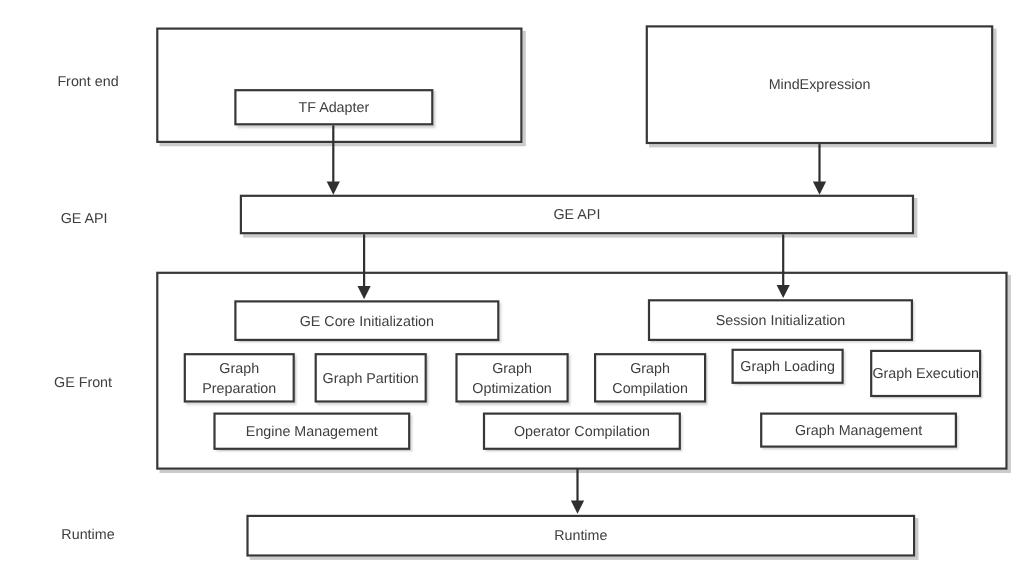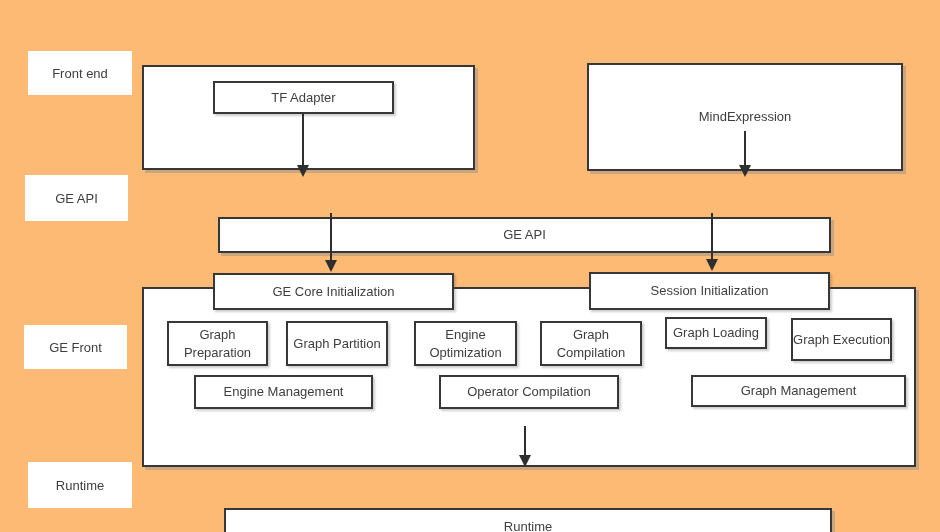--- a/index.html
+++ b/index.html
@@ -4,21 +4,21 @@
 <style>
   html, body {
     margin: 0;
     padding: 0;
     background: #000000;
   }
   .stage {
     position: relative;
     width: 940px;
     height: 532px;
-    background: #fdba74;
+    background: #ffffff;
     font-family: "Liberation Sans", "DejaVu Sans", sans-serif;
     font-size: 13px;
     color: #3e3e3e;
     overflow: hidden;
   }
   .side-label {
     position: absolute;
     background: #ffffff;
     display: flex;
     align-items: center;
@@ -31,21 +31,20 @@
     border: 2px solid #373737;
     box-sizing: border-box;
     display: flex;
     align-items: center;
     justify-content: center;
     text-align: center;
     line-height: 1.35;
   }
   .outer {
     box-shadow: 3px 3px 0 rgba(140,140,140,0.45);
-    margin-top: 40px;
   }
   .inner {
     box-shadow: 2px 2px 2px rgba(80,80,80,0.28);
   }
   .floating-title {
     position: absolute;
     text-align: center;
   }
   .arrow {
     position: absolute;
@@ -108,39 +107,39 @@
     <span>Session Initialization</span>
   </div>
 
   <div class="box inner" style="left:167px;top:321px;width:101px;height:45px">
     <span>Graph Preparation</span>
   </div>
   <div class="box inner" style="left:286px;top:321px;width:102px;height:45px">
     <span>Graph Partition</span>
   </div>
   <div class="box inner" style="left:414px;top:321px;width:103px;height:45px">
-    <span>Engine Optimization</span>
+    <span>Graph Optimization</span>
   </div>
   <div class="box inner" style="left:540px;top:321px;width:102px;height:45px">
     <span>Graph Compilation</span>
   </div>
   <div class="box inner" style="left:665px;top:317px;width:102px;height:32px">
     <span>Graph Loading</span>
   </div>
   <div class="box inner" style="left:194px;top:375px;width:179px;height:34px">
     <span>Engine Management</span>
   </div>
 
   <div class="box inner" style="left:791px;top:318px;width:101px;height:43px">
     <span>Graph Execution</span>
   </div>
   <div class="box inner" style="left:439px;top:375px;width:180px;height:34px">
     <span>Operator Compilation</span>
   </div>
-  <div class="box inner" style="left:691px;top:375px;width:215px;height:32px">
+  <div class="box inner" style="left:691px;top:375px;width:179px;height:32px">
     <span>Graph Management</span>
   </div>
 
   <div class="box outer" style="left:224px;top:468px;width:608px;height:38px">
     <span>Runtime</span>
   </div>
 
   <div class="arrow" style="left:297px;top:114px;height:63px">
     <div class="shaft" style="height:53px"></div>
     <div class="head" style="top:51px"></div>

